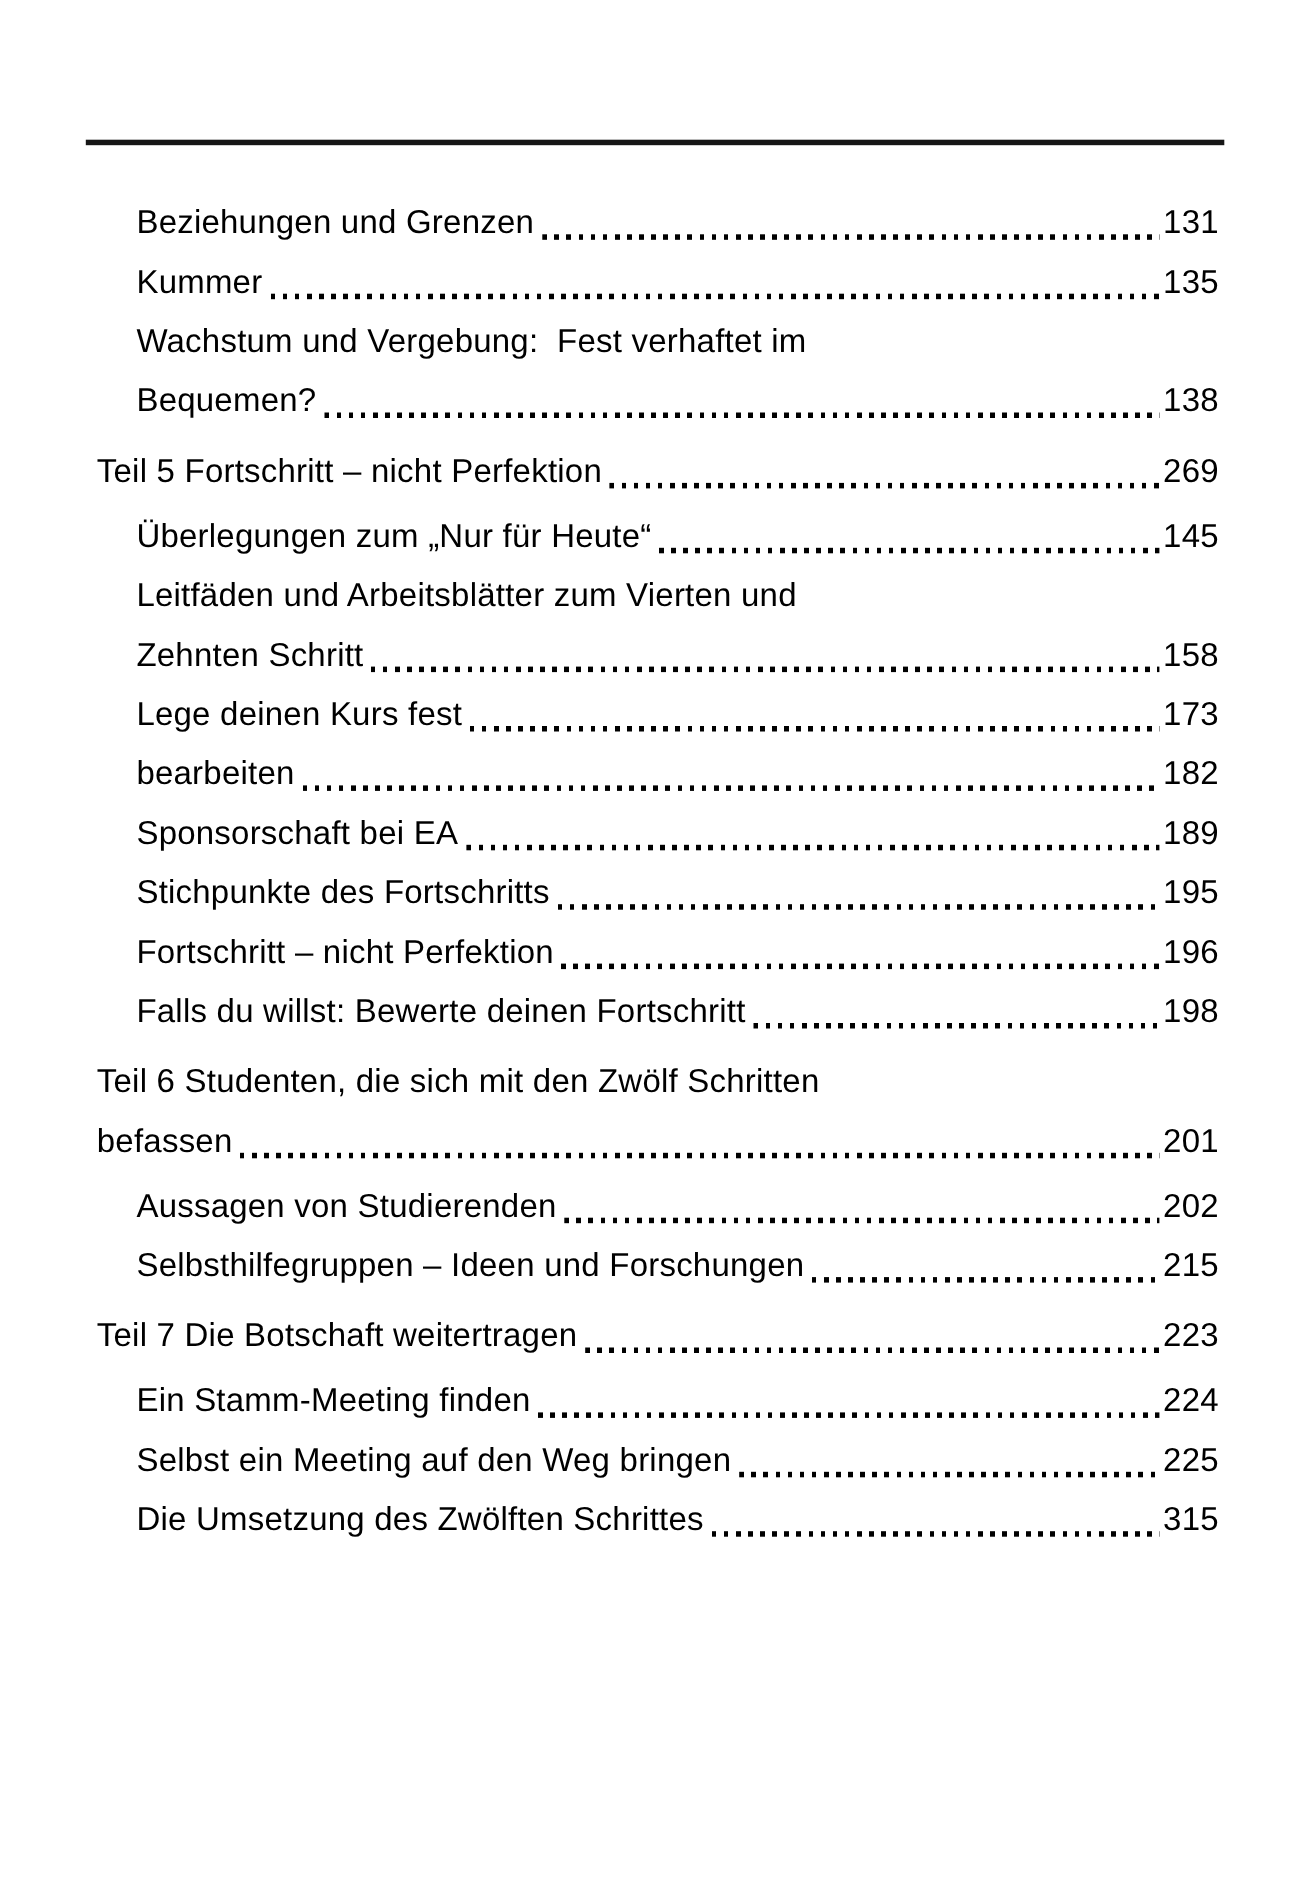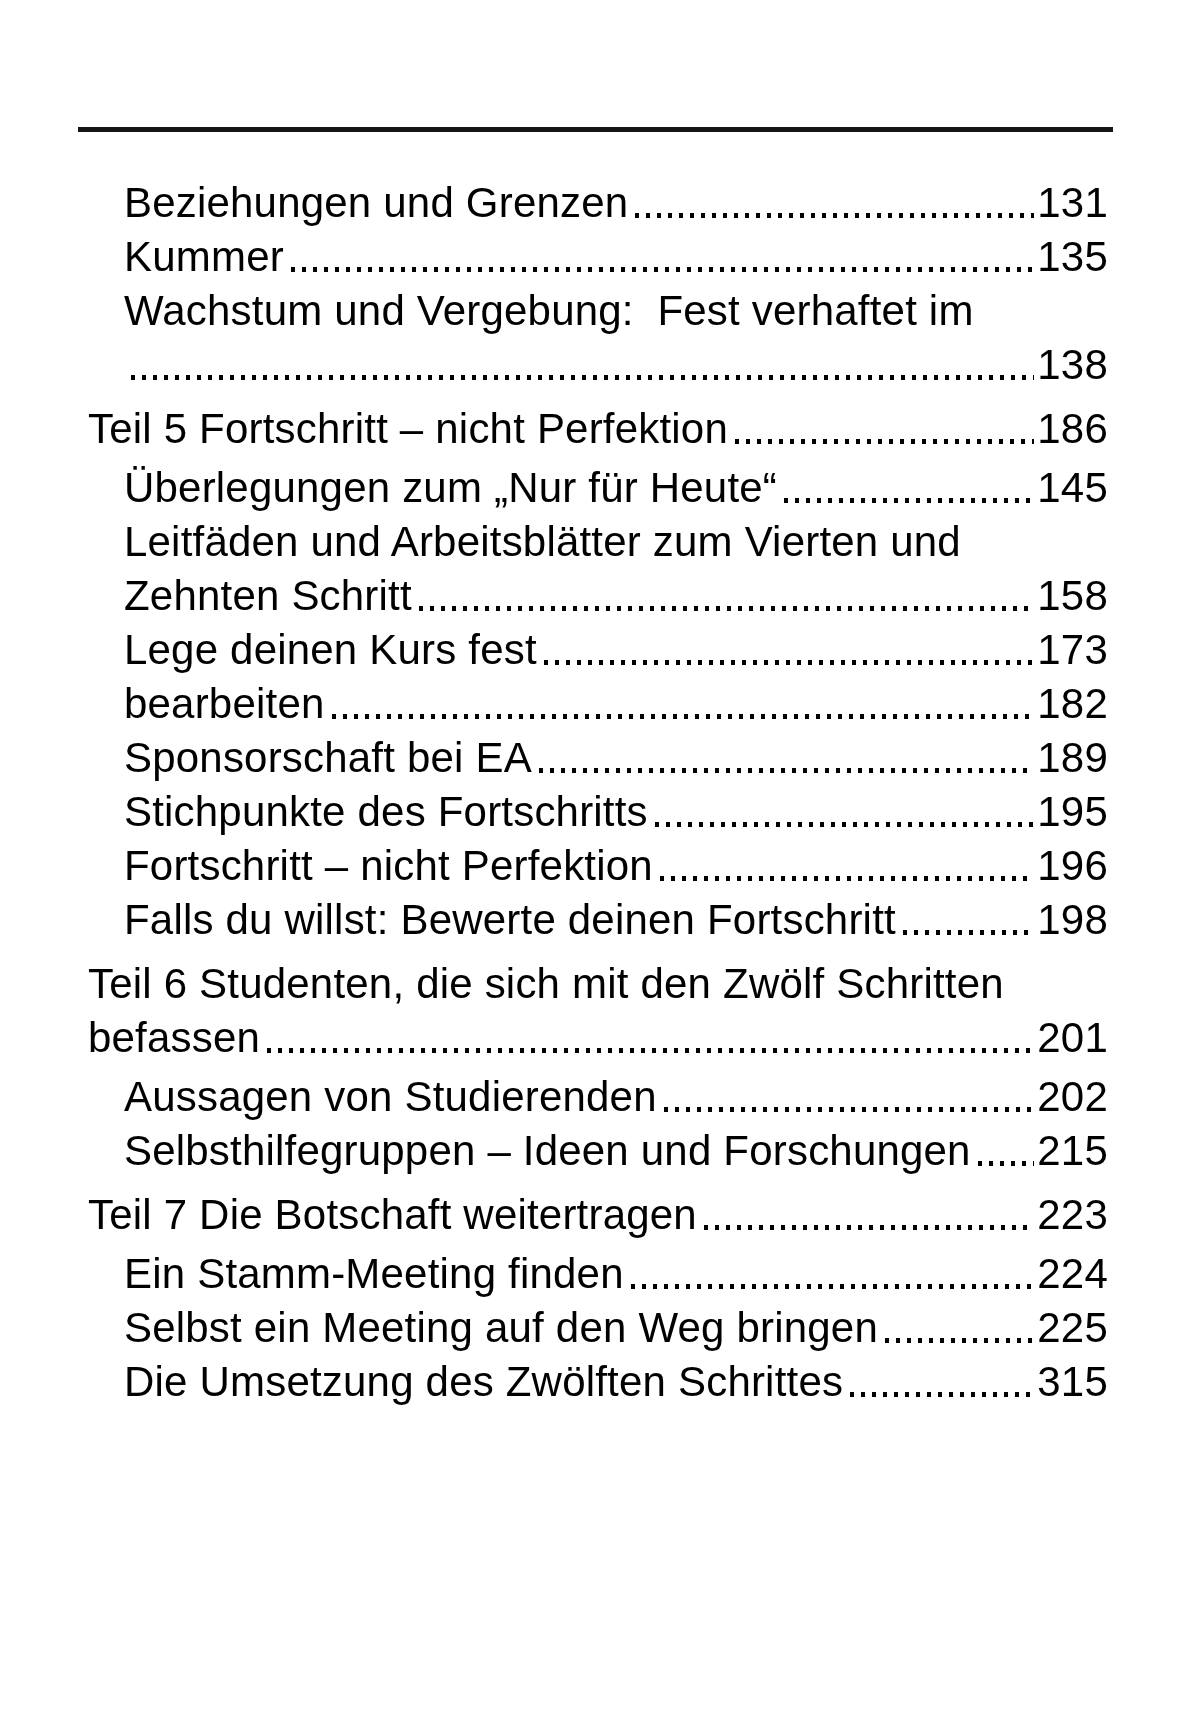--- a/index.html
+++ b/index.html
@@ -14,21 +14,21 @@
   .top-rule {
     position: absolute;
     left: 78px; top: 127px;
     width: 1035px; height: 5px;
     background: #161616;
   }
   .toc {
     position: absolute;
     left: 88px; top: 176px;
     width: 1020px;
-    font-size: 42px;
+    font-size: 30px;
     line-height: 54px;
     letter-spacing: 0.2px;
   }
   .entry.sub { padding-left: 36px; }
   .entry.part { margin-top: 10px; margin-bottom: 5px; }
   .toc-line { display: flex; align-items: stretch; }
   .t { white-space: pre; flex: 0 0 auto; }
   .leader {
     flex: 1 1 auto;
     min-width: 18px;
@@ -62,29 +62,30 @@
         <span class="t">Kummer</span>
         <span class="leader"></span>
         <span class="pg">135</span>
       </div>
     </div>
     <div class="entry sub">
       <div class="toc-line">
         <span class="t">Wachstum und Vergebung:  Fest verhaftet im</span>
       </div>
       <div class="toc-line">
+        <span class="t">Bequemen?</span>
         <span class="leader"></span>
         <span class="pg">138</span>
       </div>
     </div>
     <div class="entry part">
       <div class="toc-line">
         <span class="t">Teil 5 Fortschritt – nicht Perfektion</span>
         <span class="leader"></span>
-        <span class="pg">186</span>
+        <span class="pg">269</span>
       </div>
     </div>
     <div class="entry sub">
       <div class="toc-line">
         <span class="t">Überlegungen zum „Nur für Heute“</span>
         <span class="leader"></span>
         <span class="pg">145</span>
       </div>
     </div>
     <div class="entry sub">

